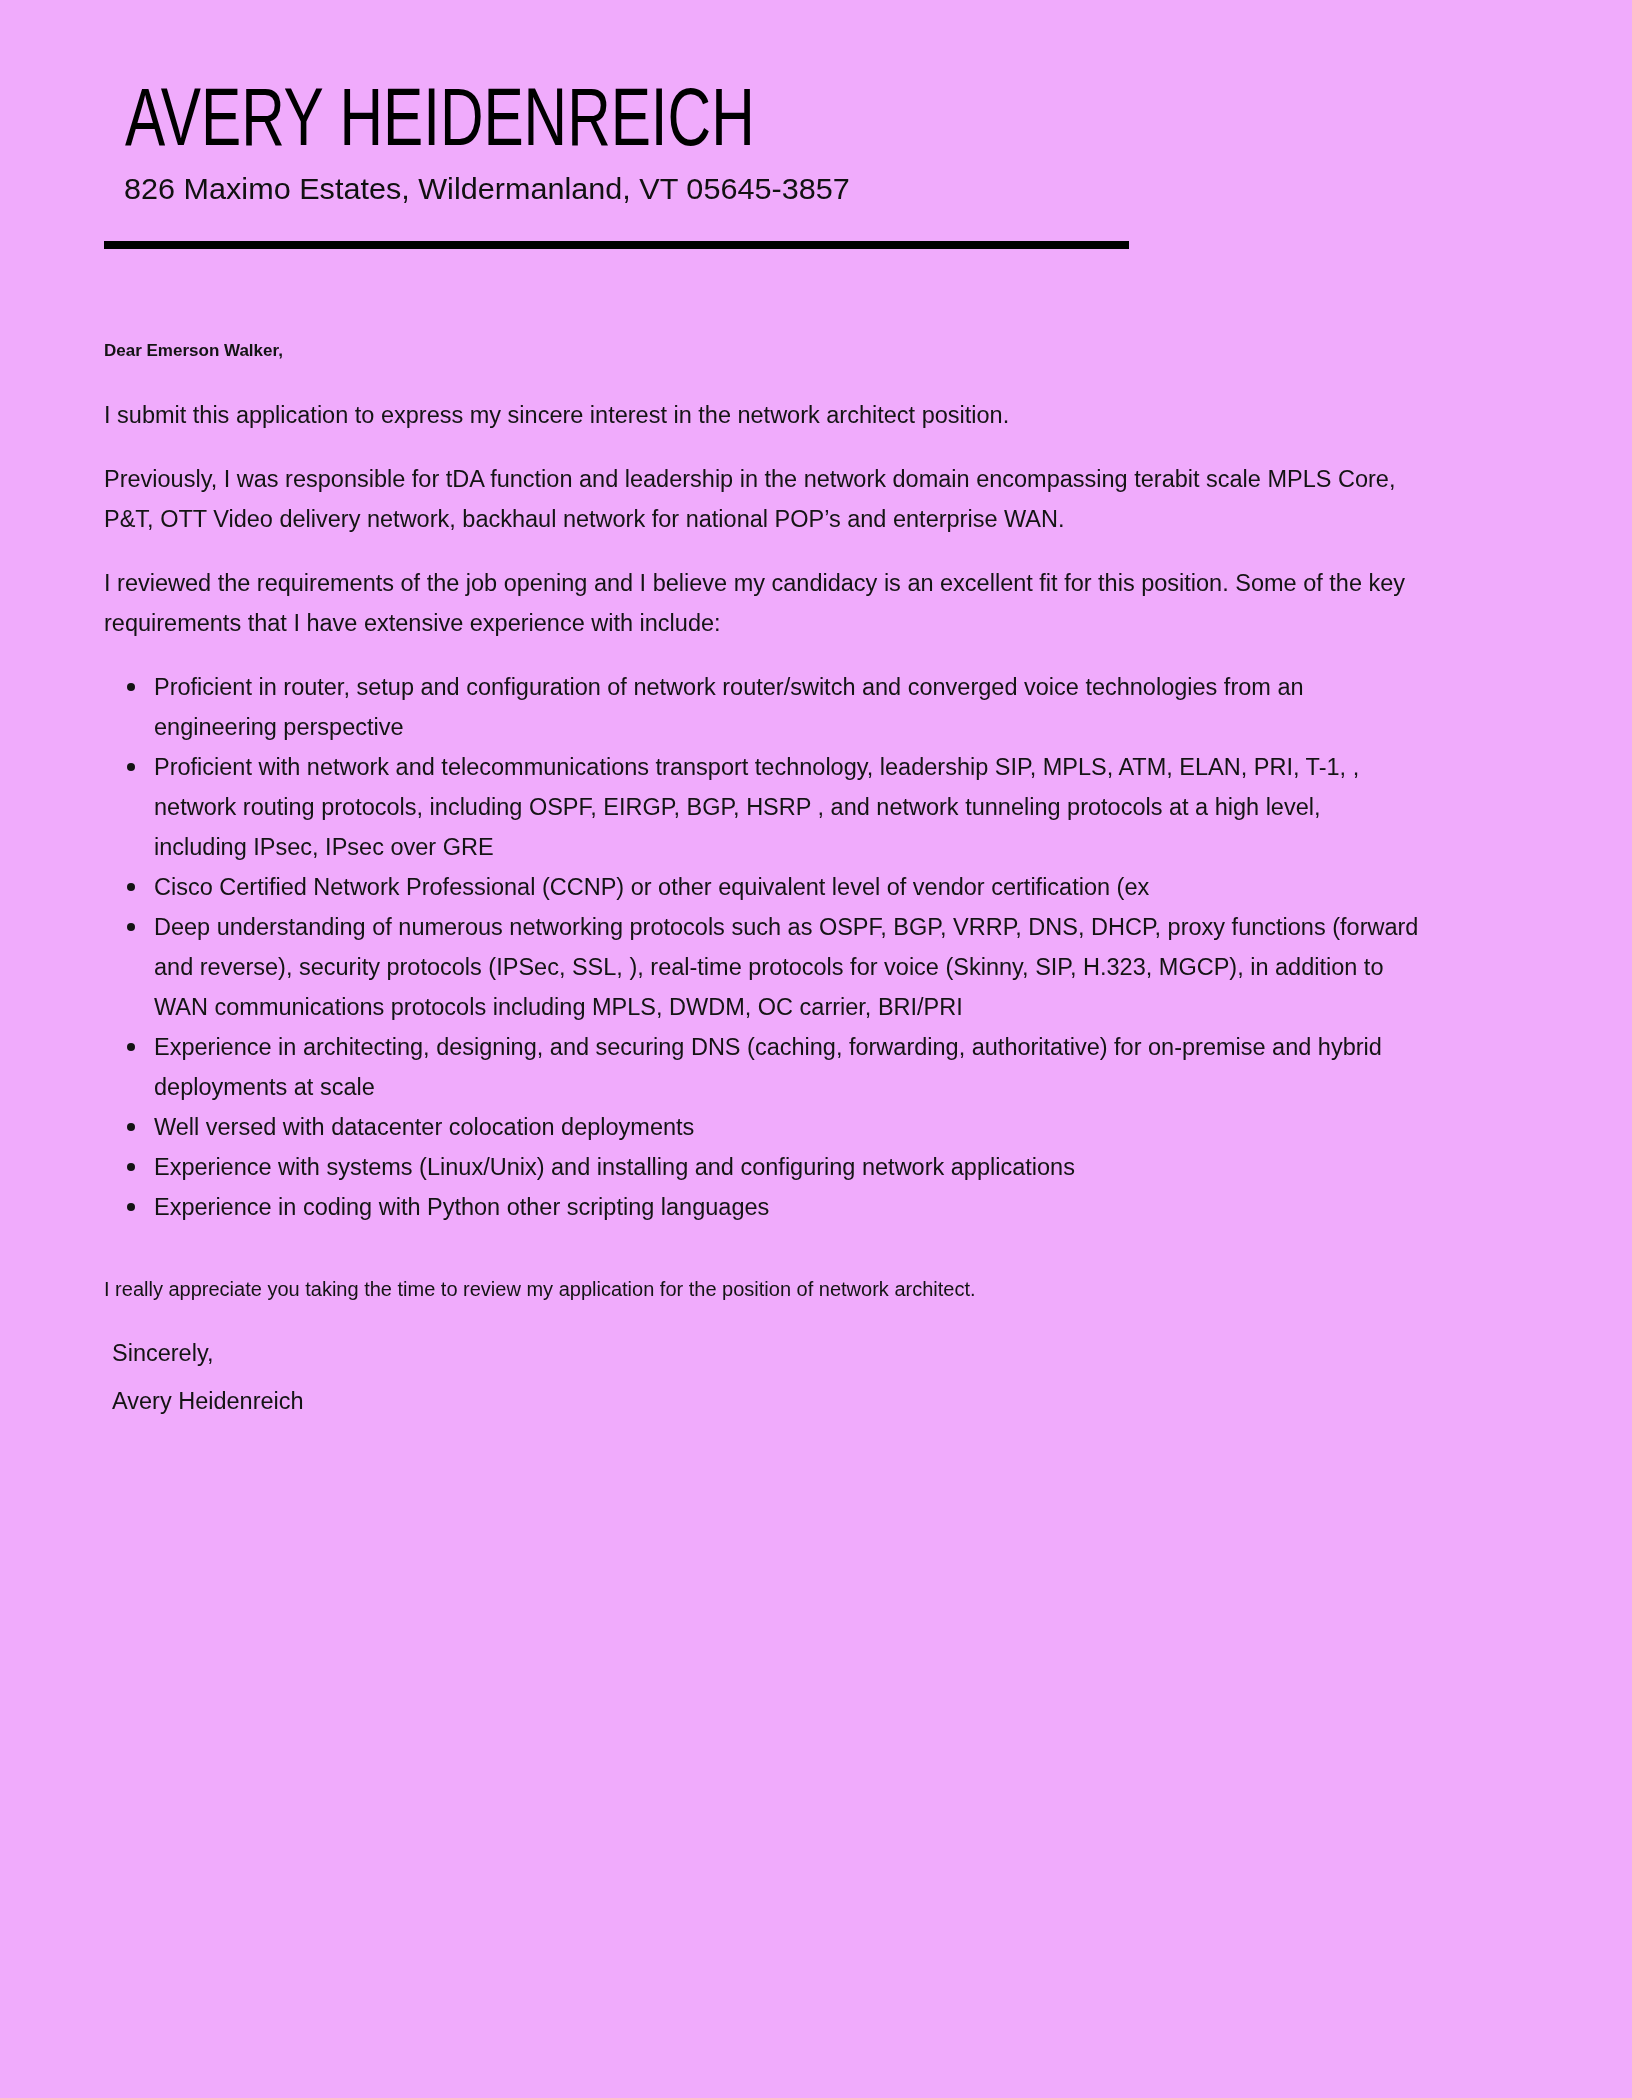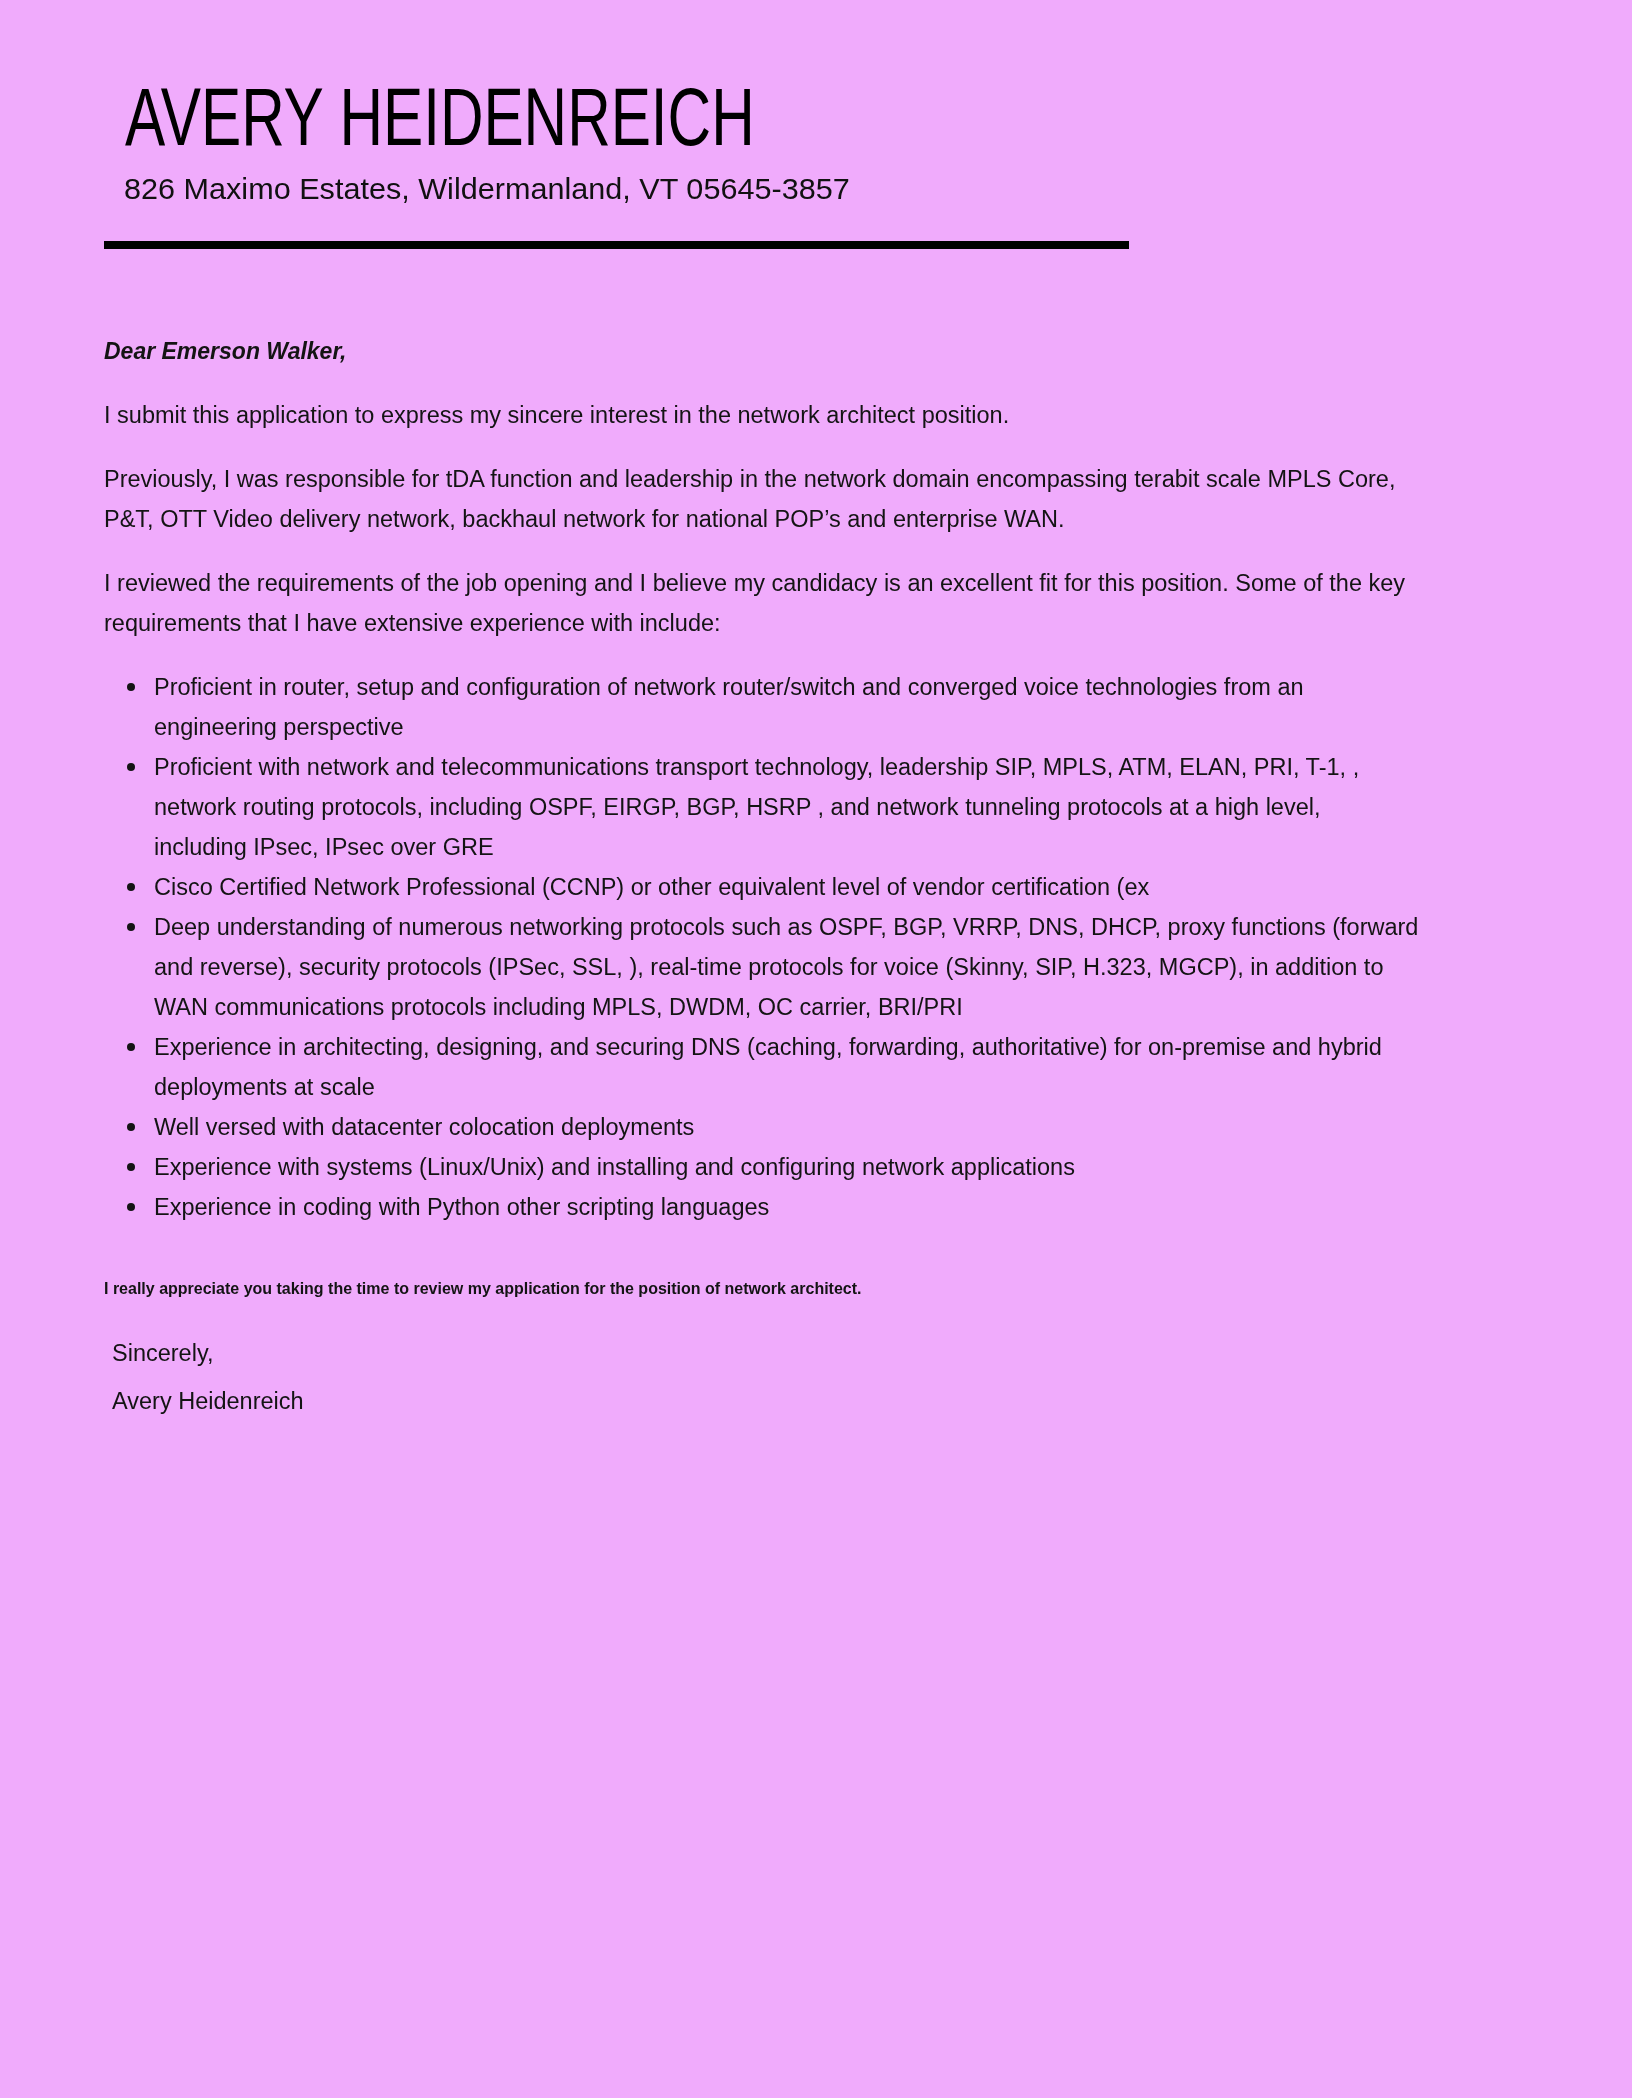--- a/index.html
+++ b/index.html
@@ -64,44 +64,43 @@
     }
     .content p {
       margin: 0 0 24px 0;
     }
     .line {
       display: block;
       white-space: nowrap;
     }
     .salutation {
       font-weight: 700;
-      font-size: 23px;
-      font-style: italic;
+      font-size: 17px;
     }
     ul.reqs {
       list-style: none;
       margin: 0 0 42px 0;
       padding: 0;
     }
     ul.reqs li {
       position: relative;
       padding-left: 50px;
     }
     ul.reqs li .bullet {
       position: absolute;
       left: 23px;
       top: 16px;
       width: 8px;
       height: 8px;
       border-radius: 50%;
       background: #141414;
     }
     .closing {
-      font-weight: 700;
-      font-size: 16px;
+      font-weight: 400;
+      font-size: 20px;
     }
     .signoff p { margin: 8px; }
   </style>
 </head>
 <body>
 
 <div class="page">
 
   <div class="name">AVERY HEIDENREICH</div>
   <div class="address">826 Maximo Estates, Wildermanland, VT 05645-3857</div>

